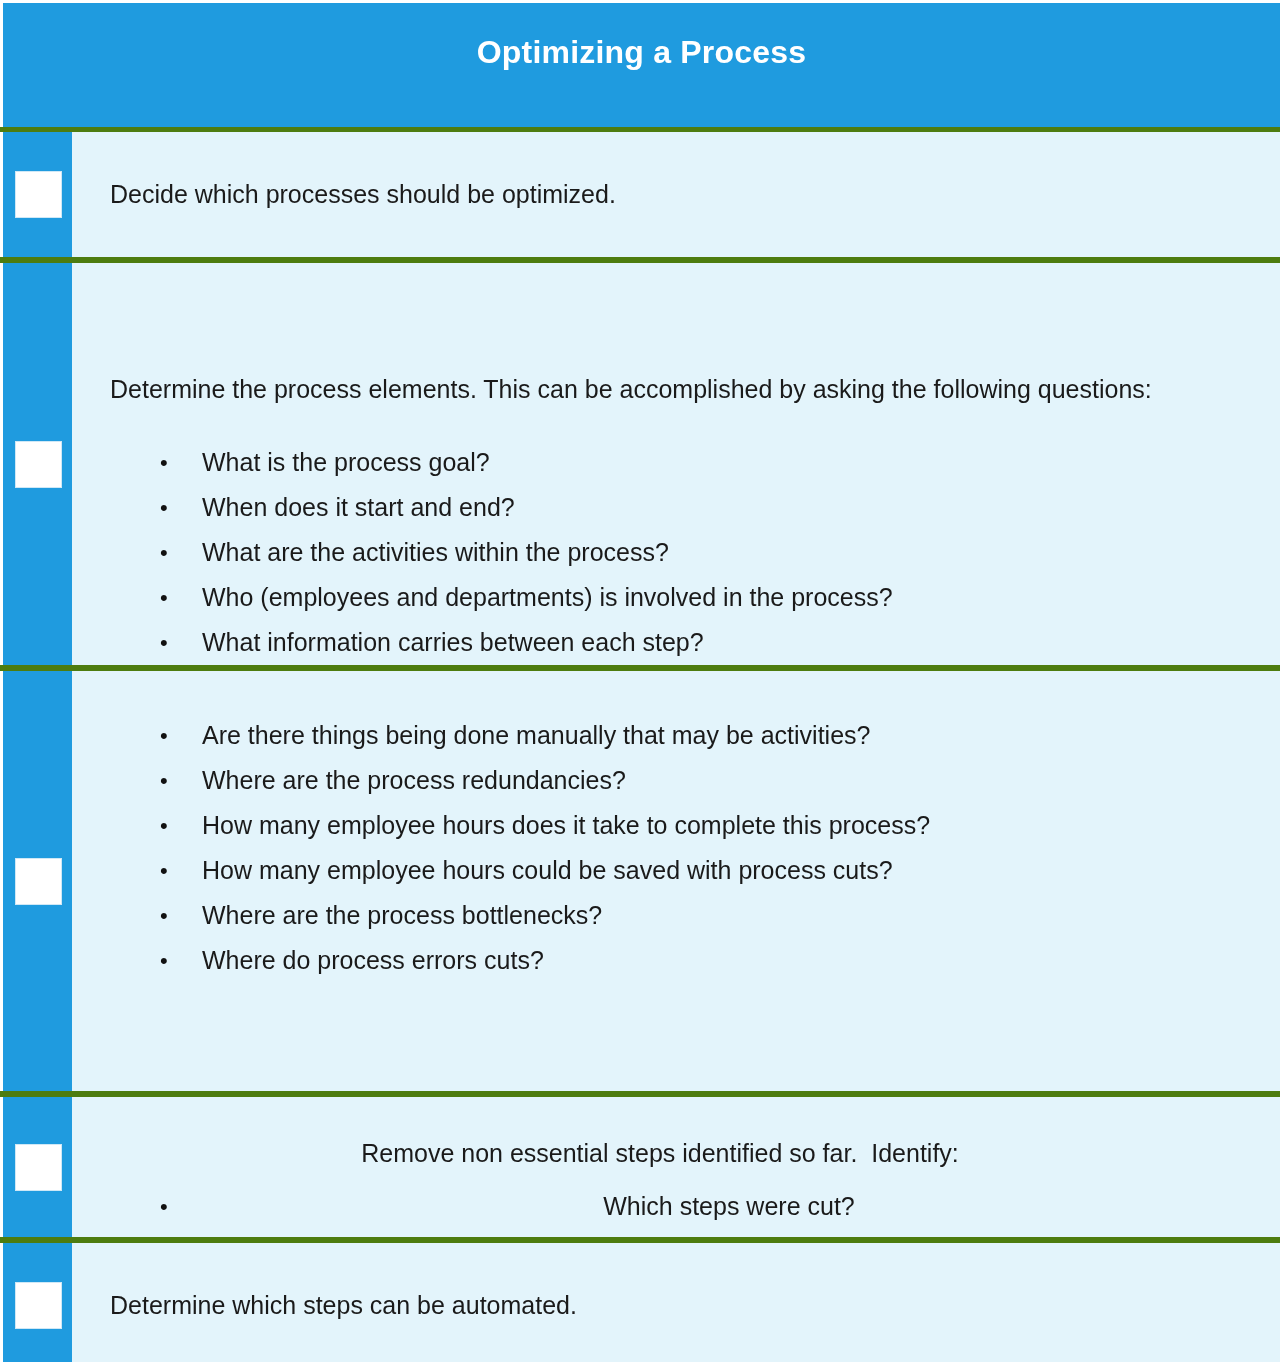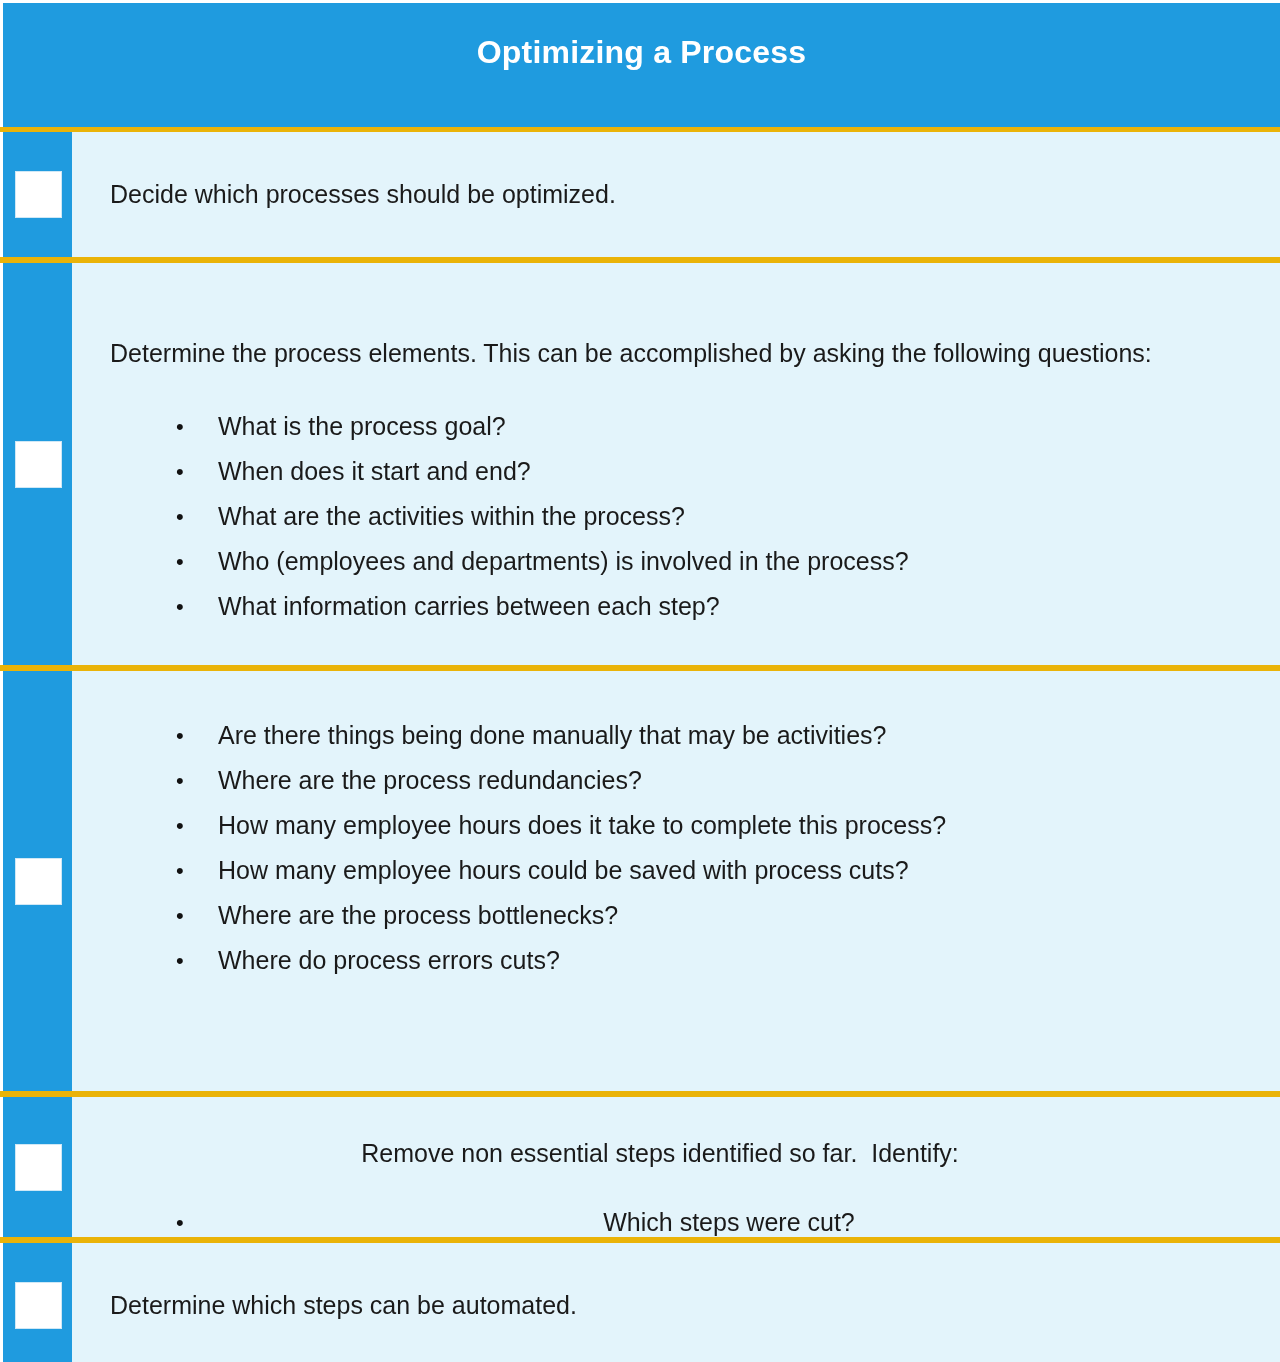--- a/index.html
+++ b/index.html
@@ -11,21 +11,21 @@
   body {
     width: 1280px;
     height: 1362px;
     font-family: "Liberation Sans", sans-serif;
     overflow: hidden;
   }
 
   .sheet {
     width: 1280px;
     height: 1362px;
-    background: #eab308;
+    background: #4d7c0f;
     display: flex;
     flex-direction: column;
   }
 
   
   .header {
     height: 127px;
     background: #1f9bdf;
     border-top: 3px solid #ffffff;
     border-left: 3px solid #ffffff;
@@ -93,21 +93,21 @@
     font-size: 25px;
     line-height: 45px;
     color: #1a1a1a;
     margin: 8px;
     max-width: 1100px;
     white-space: pre-wrap;
   }
 
   ul.bullets {
     list-style: none;
-    margin: 16px;
+    margin: 0;
     padding: 0;
   }
   ul.bullets li {
     font-size: 25px;
     line-height: 45px;
     color: #1a1a1a;
     position: relative;
     padding-left: 100px;
   }
   ul.bullets li::before {
@@ -118,21 +118,21 @@
     font-size: 22px;
     line-height: 45px;
     color: #111111;
   }
 
   
   .row-1 { height: 125px; }
   .row-1 .content-col { padding-top: 0; }
 
   .row-2 { height: 402px; }
-  .row-2 .content-col { justify-content: center; padding-top: 40px; }
+  .row-2 .content-col { justify-content: flex-end; padding-top: 40px; }
   .row-2 ul.bullets { margin-top: 20px; }
 
   .row-3 { height: 420px; }
   .row-3 .content-col { justify-content: flex-start; padding-top: 38px; }
   .row-3 ul.bullets { margin-top: 4px; }
 
   .row-4 { height: 140px; text-align: center; }
   .row-4 .content-col { justify-content: flex-start; padding-top: 26px; }
 
   .row-5 { height: 125px; }

